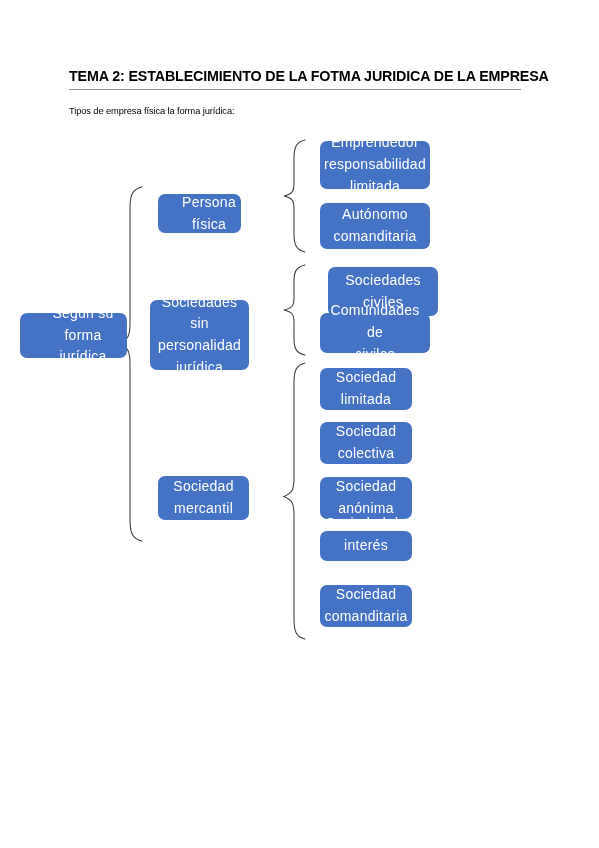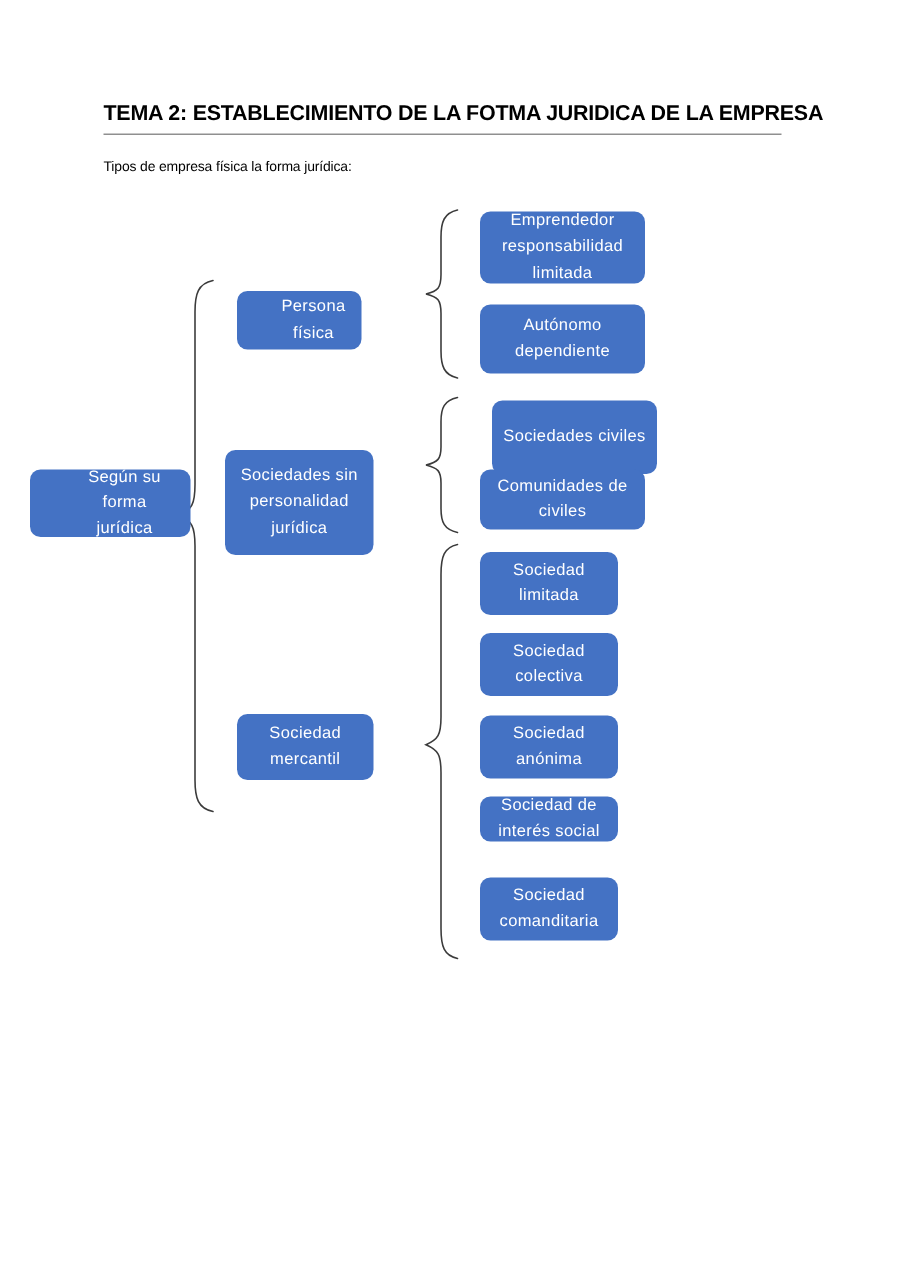--- a/index.html
+++ b/index.html
@@ -59,21 +59,21 @@
   .node {
     position: absolute;
     box-sizing: border-box;
     background: #4472C4;
     border-radius: 7px;
     color: #ffffff;
     display: flex;
     align-items: center;
     justify-content: center;
     text-align: center;
-    font-size: 11px;
+    font-size: 14px;
     line-height: 1.55;
     letter-spacing: 0.25px;
     padding: 2px 5px;
     white-space: pre-line;
   }
   .brace {
     position: absolute;
   }
   .brace svg { display: block; overflow: visible; }
   .brace path {
@@ -153,21 +153,21 @@
 jurídica</div>
 
   <div class="node" style="left:158px; top:476px; width:91px; height:44px;">Sociedad
 mercantil</div>
 
   <div class="node" style="left:320px; top:141px; width:110px; height:48px;">Emprendedor
 responsabilidad
 limitada</div>
 
   <div class="node" style="left:320px; top:203px; width:110px; height:46px;">Autónomo
-dependiente</div>
+comanditaria</div>
 
   <div class="node" style="left:328px; top:267px; width:110px; height:49px;">Sociedades civiles</div>
 
   <div class="node" style="left:320px; top:313px; width:110px; height:40px;">Comunidades de
 civiles</div>
 
   <div class="node" style="left:320px; top:368px; width:92px; height:42px;">Sociedad
 limitada</div>
 
   <div class="node" style="left:320px; top:422px; width:92px; height:42px;">Sociedad

